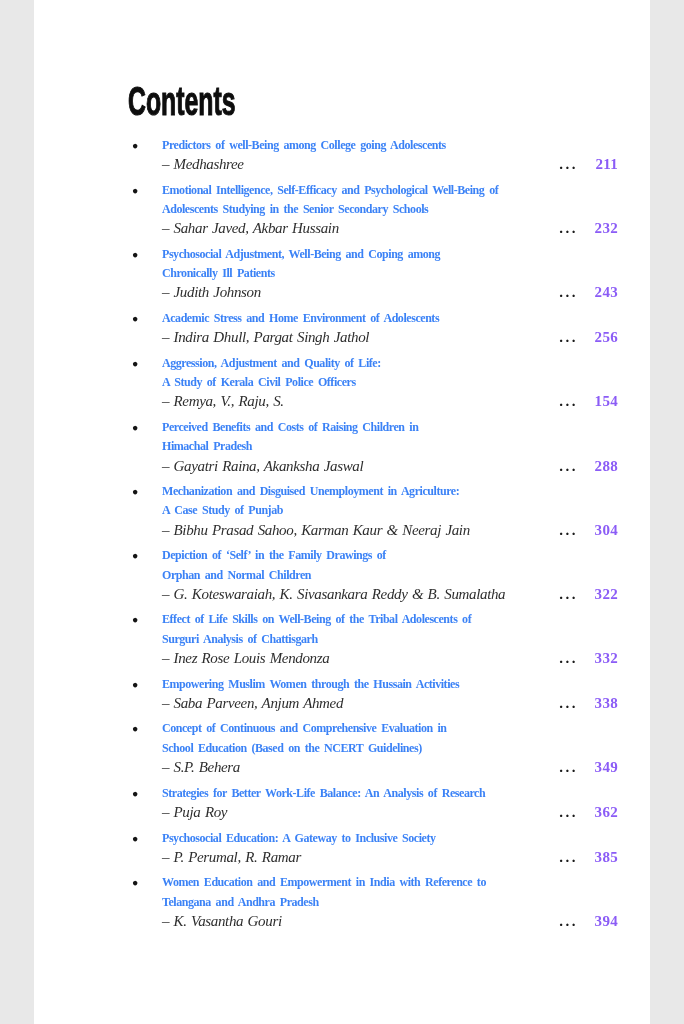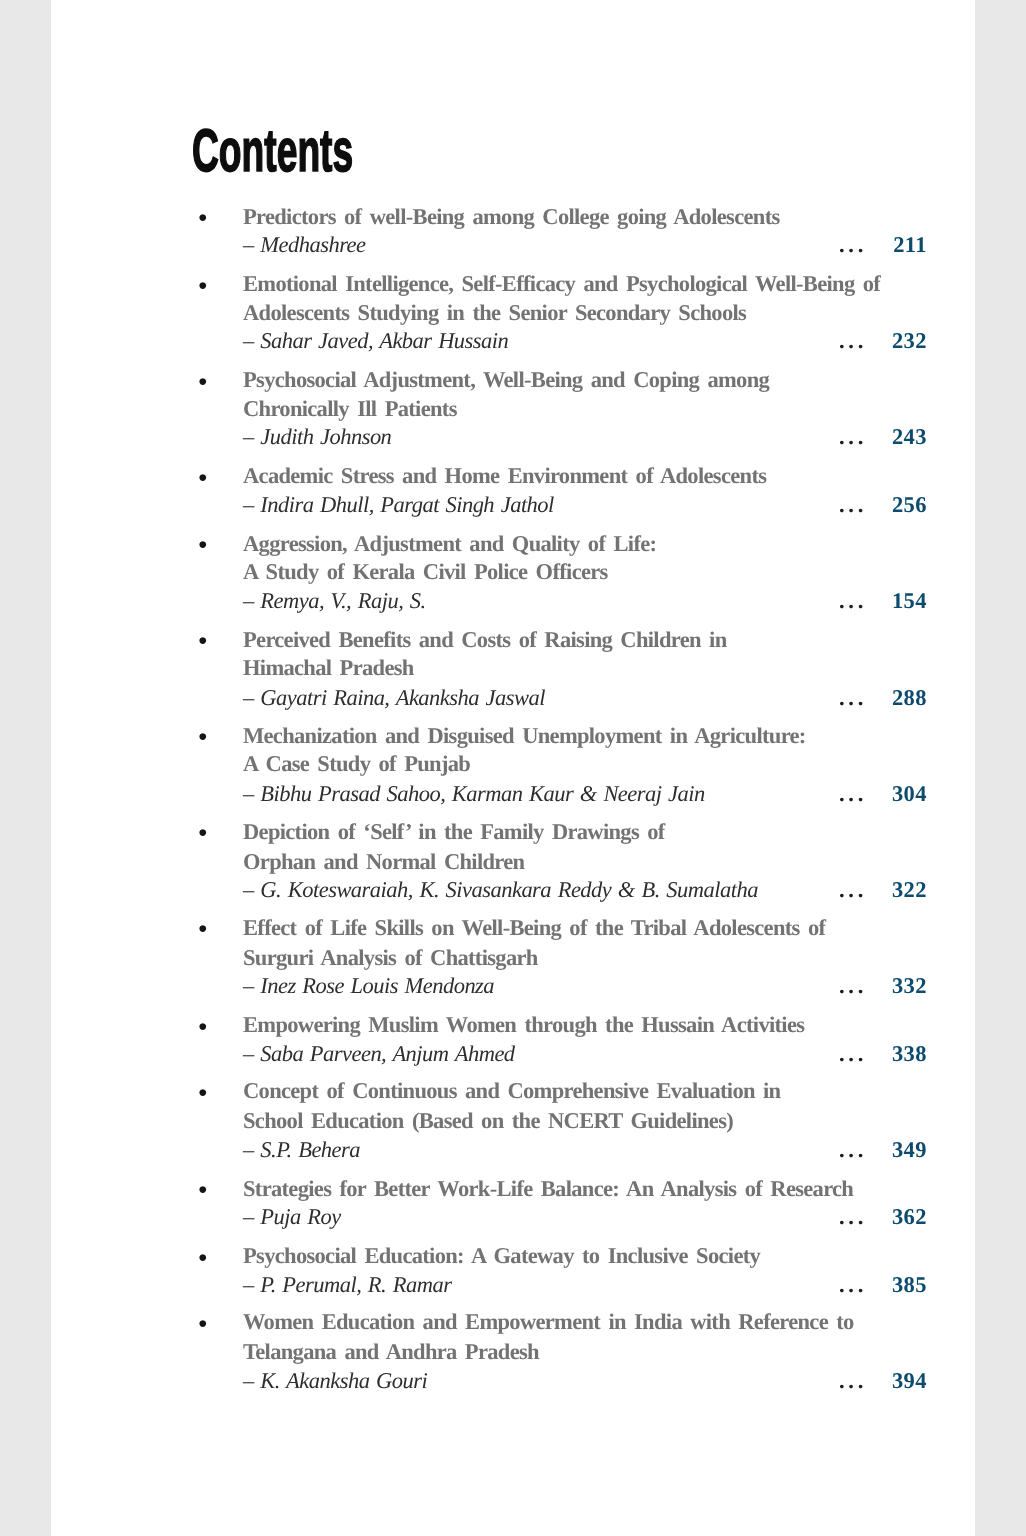--- a/index.html
+++ b/index.html
@@ -43,25 +43,25 @@
   .bullet {
     width: 30px;
     flex: 0 0 30px;
     font-size: 10.5px;
     line-height: 19.2px;
     color: #141414;
   }
   .entry-body { flex: 1; min-width: 0; }
   .title {
     font-weight: bold;
-    font-size: 15px;
+    font-size: 12px;
     line-height: 19.2px;
     letter-spacing: -0.45px;
     word-spacing: 2.2px;
-    color: #737373;
+    color: #3b82f6;
     font-family: Liberation Serif, serif;
   }
   .title-line { white-space: nowrap; }
   .author-row {
     display: flex;
     align-items: center;
     font-size: 15px;
     line-height: 19.2px;
   }
   .author {
@@ -76,21 +76,21 @@
     font-weight: bold;
     letter-spacing: 2.5px;
     color: #1b1b1b;
   }
   .pagenum {
     width: 40px;
     flex: 0 0 40px;
     text-align: right;
     font-weight: bold;
     letter-spacing: 0.3px;
-    color: #0c4a6e;
+    color: #8b5cf6;
   }
 </style>
 </head>
 <body>
 
 <div class="page">
   <div class="content">
     <h1 class="heading">Contents</h1>
     <div class="toc-list" id="toc-list">
   <div class="entry">
@@ -284,21 +284,21 @@
   </div>
 
   <div class="entry">
     <span class="bullet">●</span>
     <div class="entry-body">
       <div class="title">
               <div class="title-line">Women Education and Empowerment in India with Reference to</div>
               <div class="title-line">Telangana and Andhra Pradesh</div>
             </div>
       <div class="author-row">
-        <span class="author">– K. Akanksha Gouri</span>
+        <span class="author">– K. Vasantha Gouri</span>
         <span class="dots">...</span>
         <span class="pagenum">394</span>
       </div>
     </div>
   </div>
 </div>
   </div>
 </div>
 
 </body></html>

